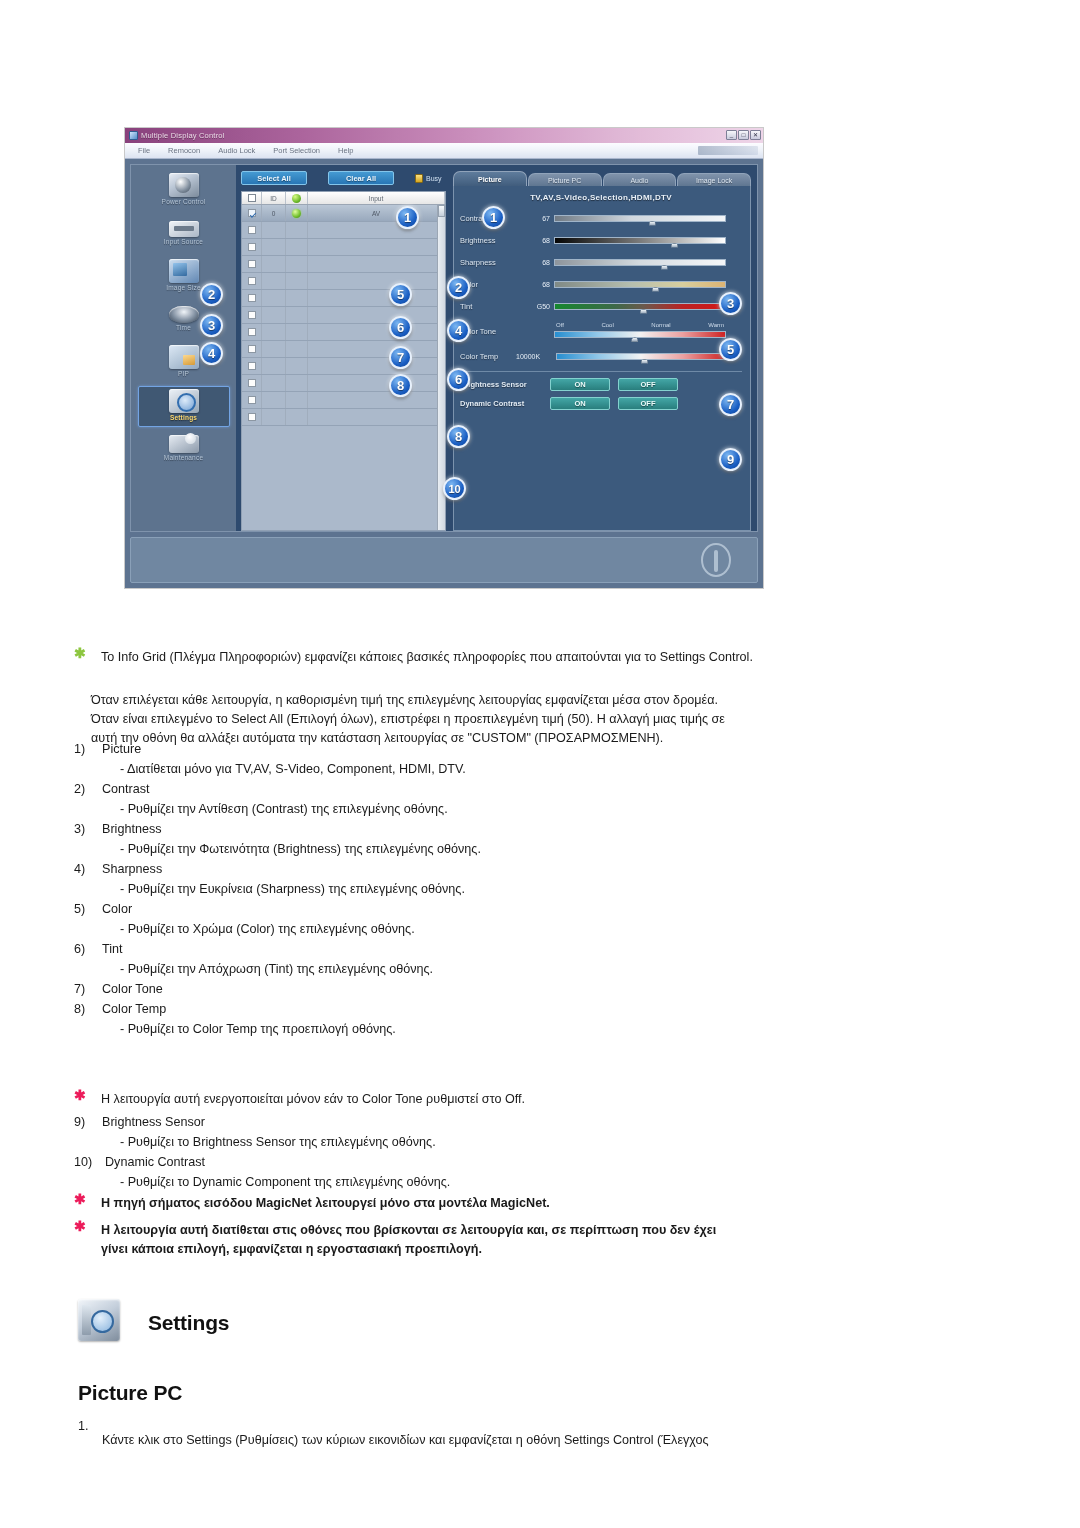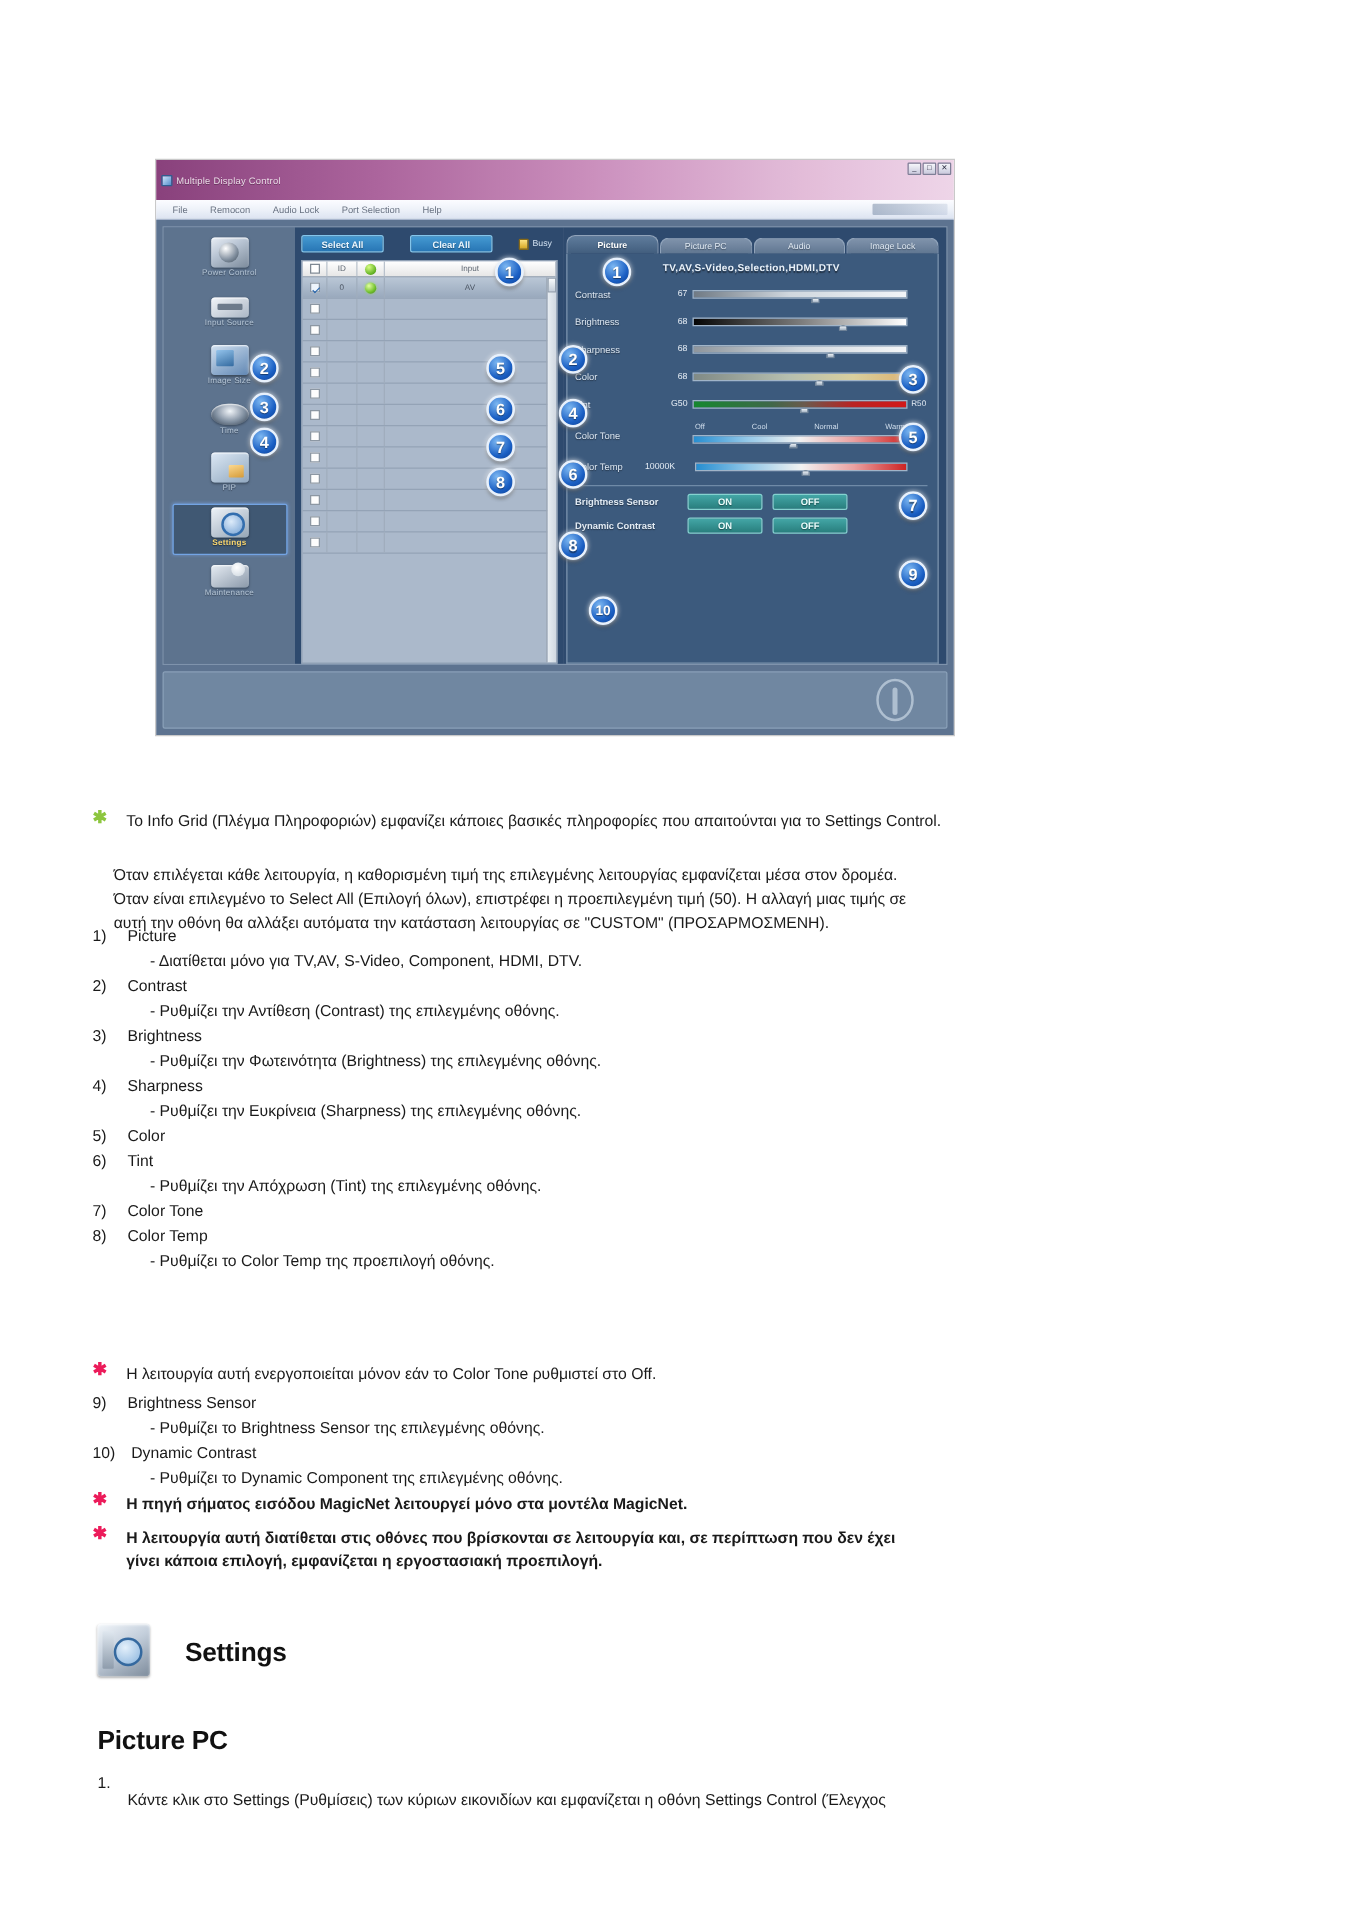--- a/index.html
+++ b/index.html
@@ -20,21 +20,21 @@
     background:#fdfdfd;
     border:1px solid #c9c9c9;
   }
   .mdc-window{
     position:absolute; inset:0;
     display:flex; flex-direction:column;
     filter: blur(0.35px) saturate(.92);
   }
   
   .titlebar{
-    height:32px;
+    height:15px;
     background:linear-gradient(90deg,#8e3f7f 0%, #b063a0 28%, #cf8fc0 55%, #e3b7d8 78%, #f0d4e9 100%);
     display:flex; align-items:center; padding:0 2px; position:relative;
   }
   .tb-ico{
     width:9px;height:9px;margin:0 3px 0 2px;
     background:linear-gradient(135deg,#cfe6ff,#4f8fd0);
     border:1px solid #2b5f96;border-radius:1px;flex:none;
   }
   .tb-title{
     font-size:7.5px; color:#f3e6f0; letter-spacing:.2px;
@@ -257,21 +257,21 @@
     position:absolute;width:23px;height:23px;border-radius:50%;
     background:radial-gradient(circle at 35% 28%,#7db8f2,#1a5fc4 62%,#0f3f8f);
     border:2px solid #e8f1fc;
     box-shadow:0 0 4px rgba(255,255,255,.8), 0 2px 3px rgba(0,0,0,.45);
     color:#ffffff;font-size:13px;font-weight:bold;
     display:flex;align-items:center;justify-content:center;
     font-family:"Liberation Sans",sans-serif;
     text-shadow:0 1px 1px rgba(0,0,0,.5);
     z-index:20;
   }
-  .badge.small{font-size:11px;margin-left:28px;}
+  .badge.small{font-size:11px;}
 
   
   .doc{ position:absolute; left:0; top:0; width:1080px; }
   .star{
     color:#8dc63f;font-size:14px;font-weight:bold;
     position:absolute;left:0;top:-2px;line-height:1;
   }
   .star.pink{ color:#ec1b5a; }
   .para{ position:relative; padding-left:27px; font-size:12.6px; line-height:19px; }
   .blk{ position:absolute; }
@@ -653,20 +653,21 @@
     <div class="li-title"><span class="num">2)</span><span>Contrast</span></div>
     <div class="li-desc">- Ρυθμίζει την Αντίθεση (Contrast) της επιλεγμένης οθόνης.</div>
 
     <div class="li-title"><span class="num">3)</span><span>Brightness</span></div>
     <div class="li-desc">- Ρυθμίζει την Φωτεινότητα (Brightness) της επιλεγμένης οθόνης.</div>
 
     <div class="li-title"><span class="num">4)</span><span>Sharpness</span></div>
     <div class="li-desc">- Ρυθμίζει την Ευκρίνεια (Sharpness) της επιλεγμένης οθόνης.</div>
 
     <div class="li-title"><span class="num">5)</span><span>Color</span></div>
+    <div class="li-desc">- Ρυθμίζει το Χρώμα (Color) της επιλεγμένης οθόνης.</div>
 
     <div class="li-title"><span class="num">6)</span><span>Tint</span></div>
     <div class="li-desc">- Ρυθμίζει την Απόχρωση (Tint) της επιλεγμένης οθόνης.</div>
 
     <div class="li-title"><span class="num">7)</span><span>Color Tone</span></div>
 
     <div class="li-title"><span class="num">8)</span><span>Color Temp</span></div>
     <div class="li-desc">- Ρυθμίζει το Color Temp της προεπιλογή οθόνης.</div>
   </div>
 

